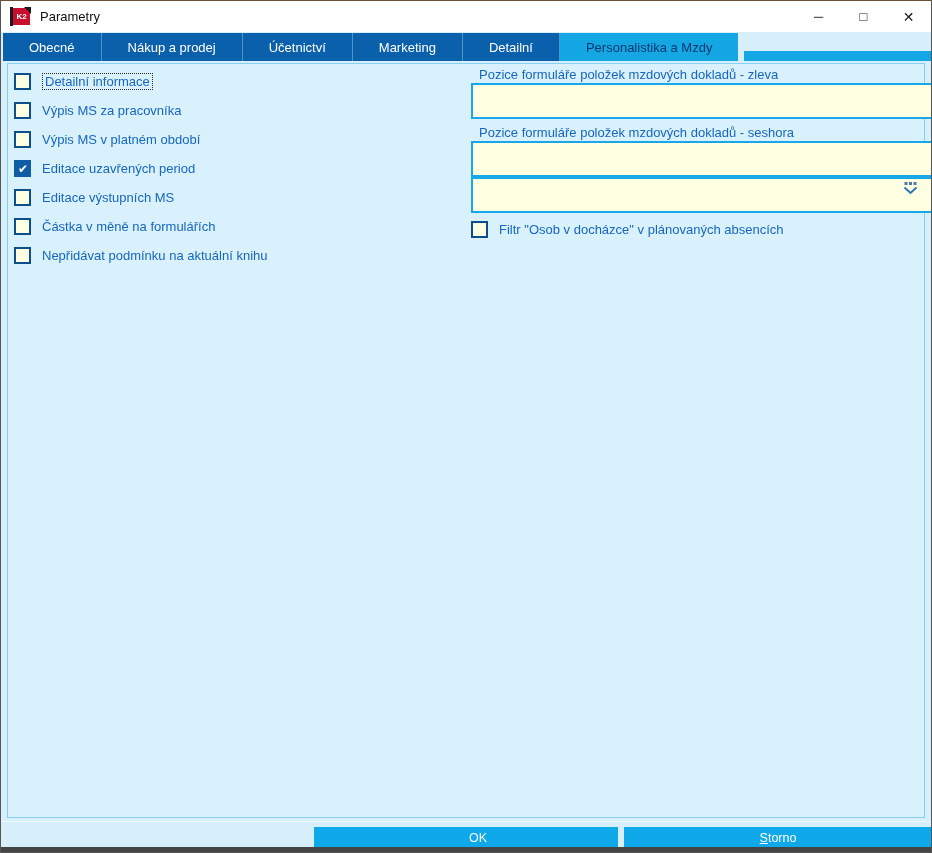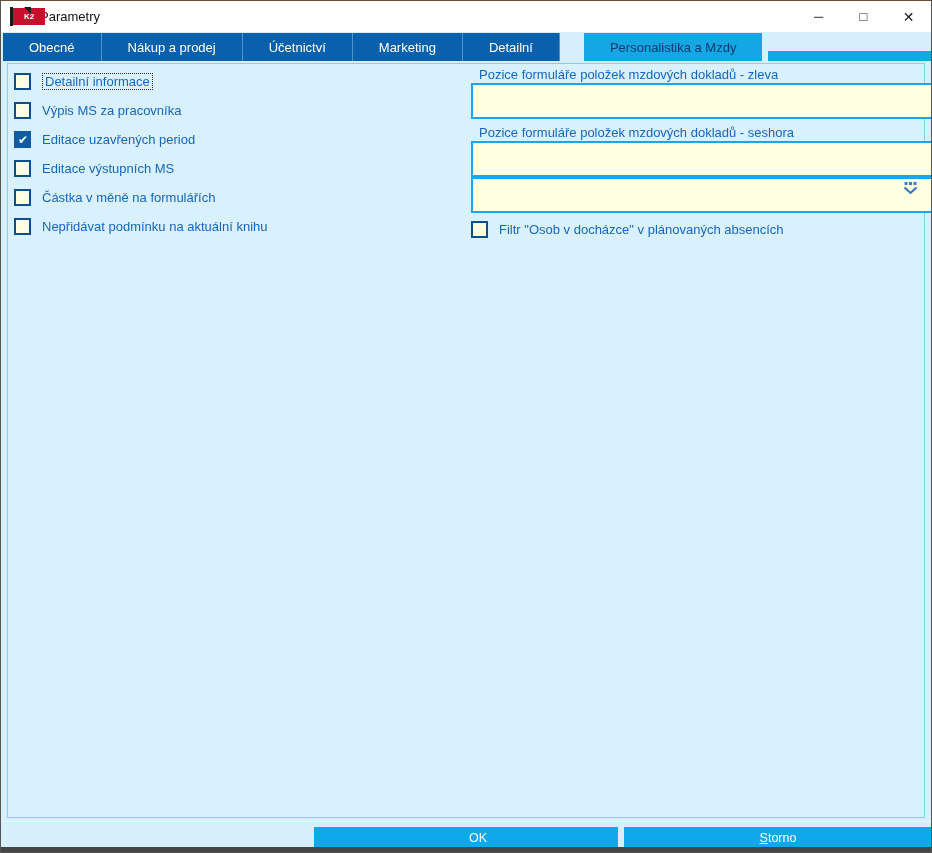--- a/index.html
+++ b/index.html
@@ -13,42 +13,42 @@
   }
 
   
   .titlebar {
     height:31px; background:#ffffff;
     display:flex; align-items:center; padding:0 0 0 9px;
   }
   .app-icon { position:relative; width:21px; height:19px; margin-right:9px; flex:0 0 auto; }
   .app-icon .bar { position:absolute; left:0; top:0; width:3px; height:19px; background:#1b1b1b; }
   .app-icon .face {
-    position:absolute; left:3px; top:1px; width:32px; height:17px; background:#C8102E;
+    position:absolute; left:3px; top:1px; width:17px; height:17px; background:#C8102E;
     color:#fff; font-size:8px; font-weight:bold; display:flex; align-items:center; justify-content:center;
   }
   .app-icon .fold {
     position:absolute; right:0; top:0; width:0; height:0;
     border-left:7px solid transparent; border-top:7px solid #1b1b1b;
   }
   .title-text { font-size:13px; color:#101010; }
   .win-controls { margin-left:auto; display:flex; height:100%; }
   .win-btn { width:45px; height:100%; display:flex; align-items:center; justify-content:center; color:#1a1a1a; cursor:default; }
   .glyph-min { font-size:13px; }
   .glyph-max { font-size:13px; }
   .glyph-close { font-size:14px; }
 
   
   .tabbar { display:flex; align-items:stretch; height:28px; margin-top:1px; padding-left:2px; }
   .tab {
     background:#0A60AA; color:#ffffff; font-weight:normal; font-size:13px;
     display:flex; align-items:center; justify-content:center;
     padding:0 26px; border-right:1px solid #4F95CC; cursor:default; white-space:nowrap;
   }
-  .tab.active { background:#14A7E4; color:#003A6F; border-right:none;margin-left:24px; }
+  .tab.active { background:#14A7E4; color:#003A6F; border-right:none; }
   .tab-filler { flex:1; margin-left:6px; background:#14A7E4; height:10px; align-self:flex-end; }
 
   
   .panel {
     position:absolute; left:6px; top:62px; width:918px; height:755px;
     border:1px solid #86CFF0; background:#D9F1FC;
   }
 
   .checkbox-col { position:absolute; left:6px; top:9px; }
   .check-row { display:flex; align-items:center; height:17px; margin-bottom:12px; cursor:default; }
@@ -131,20 +131,24 @@
     <div class="checkbox-col">
       <div class="check-row">
         <span class="cb"></span>
         <span class="check-label focused">Detailní informace</span>
       </div>
       <div class="check-row">
         <span class="cb"></span>
         <span class="check-label">Výpis MS za pracovníka</span>
       </div>
       <div class="check-row">
+        <span class="cb"></span>
+        <span class="check-label">Výpis MS v platném období</span>
+      </div>
+      <div class="check-row">
         <span class="cb checked"></span>
         <span class="check-label">Editace uzavřených period</span>
       </div>
       <div class="check-row">
         <span class="cb"></span>
         <span class="check-label">Editace výstupních MS</span>
       </div>
       <div class="check-row">
         <span class="cb"></span>
         <span class="check-label">Částka v měně na formulářích</span>

